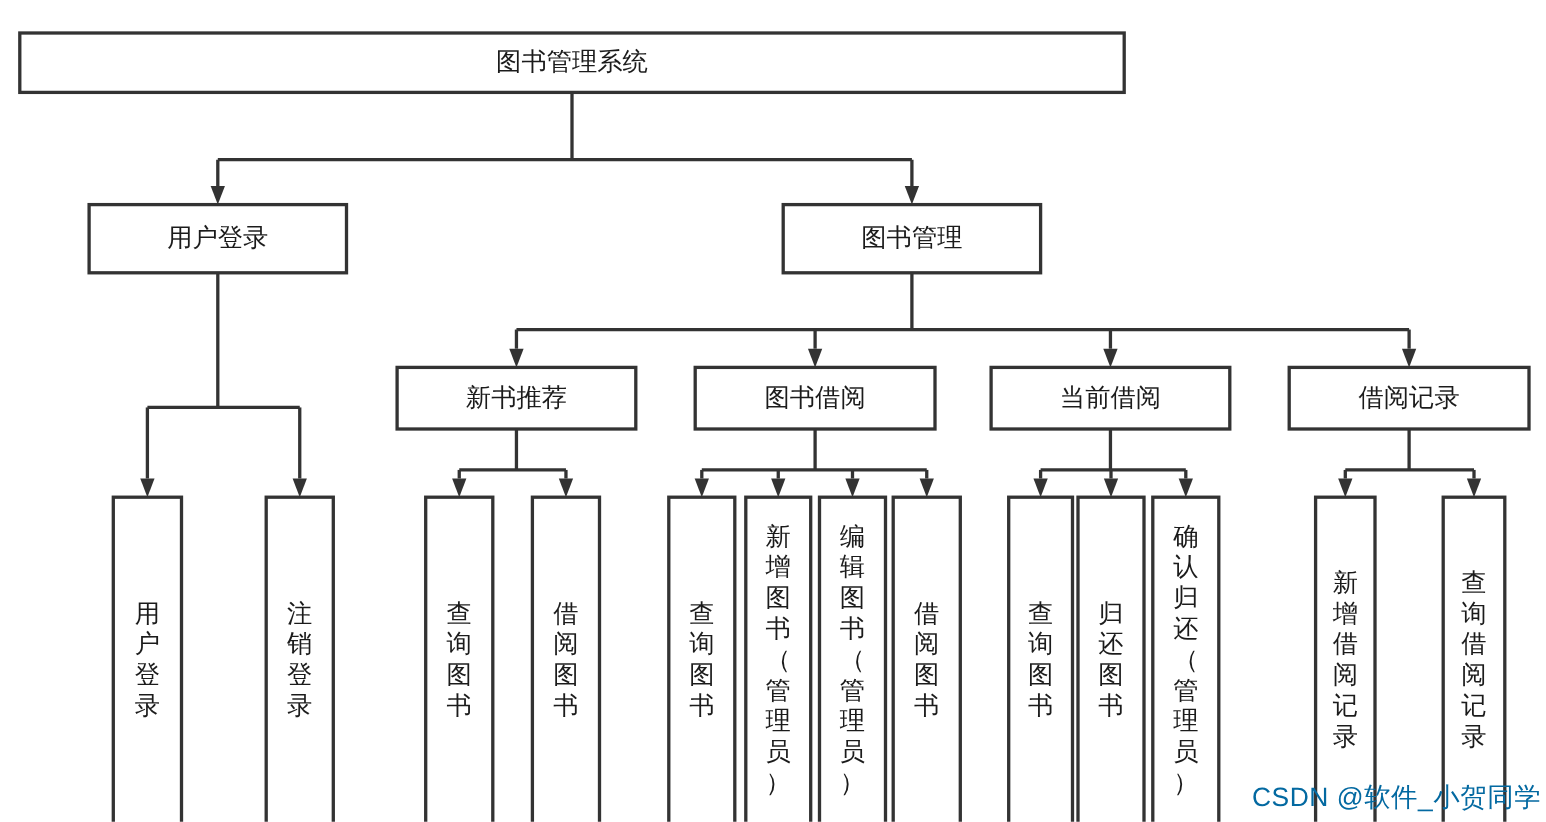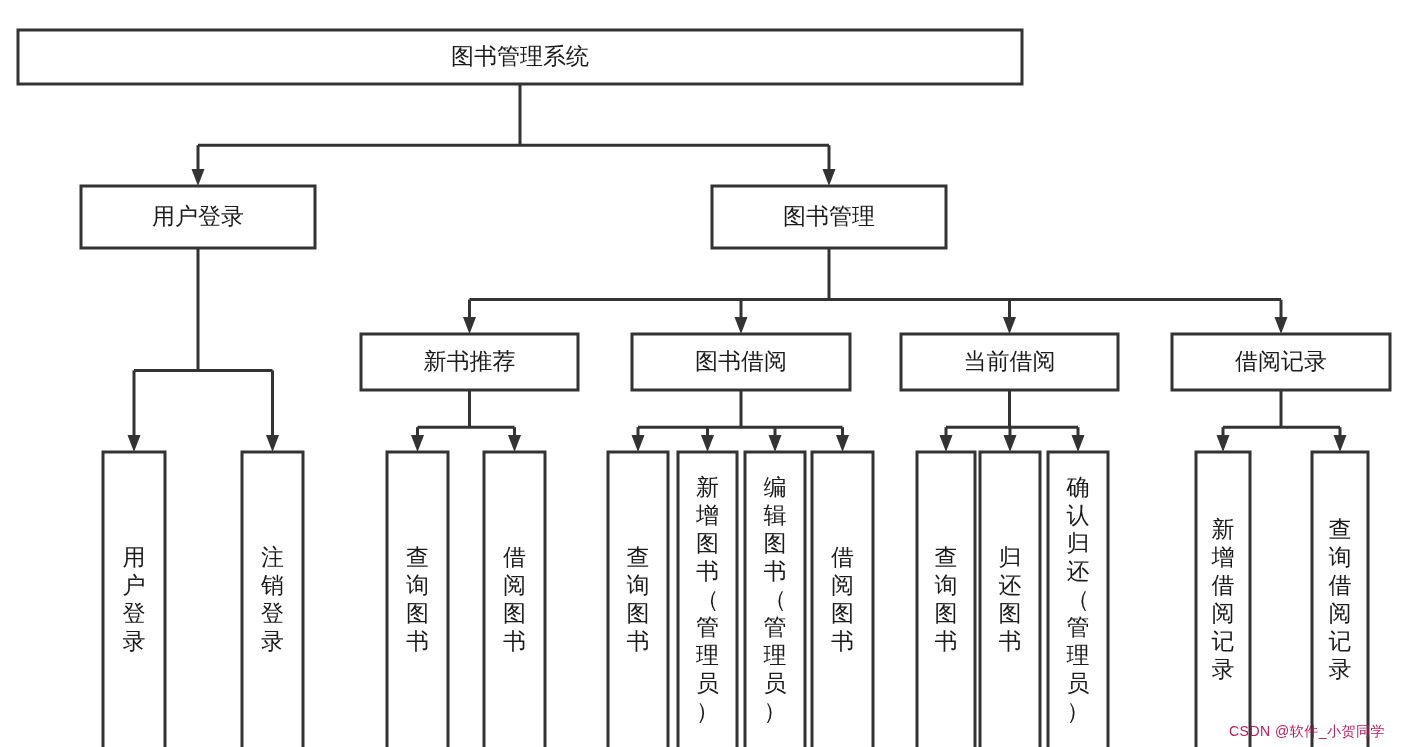--- a/index.html
+++ b/index.html
@@ -48,25 +48,25 @@
     dominant-baseline: middle;
   }
   .node-label-vertical {
     fill: #1b1b1b;
     font-family: "Liberation Sans", "DejaVu Sans", sans-serif;
     font-size: 23px;
     text-anchor: middle;
   }
   .watermark {
     position: absolute;
-    right: 20px;
+    right: 4px;
     bottom: 6px;
     font-family: "Liberation Sans", "DejaVu Sans", sans-serif;
-    font-size: 14px;
-    color: #be185d;
+    font-size: 24px;
+    color: #0369a1;
     white-space: nowrap;
     letter-spacing: 0.5px;
     pointer-events: none;
   }
 </style>
 </head>
 <body>
 
 <div id="diagram-root">
   <svg class="diagram" id="diagram-svg" viewBox="0 0 1405 747" xmlns="http://www.w3.org/2000/svg">

